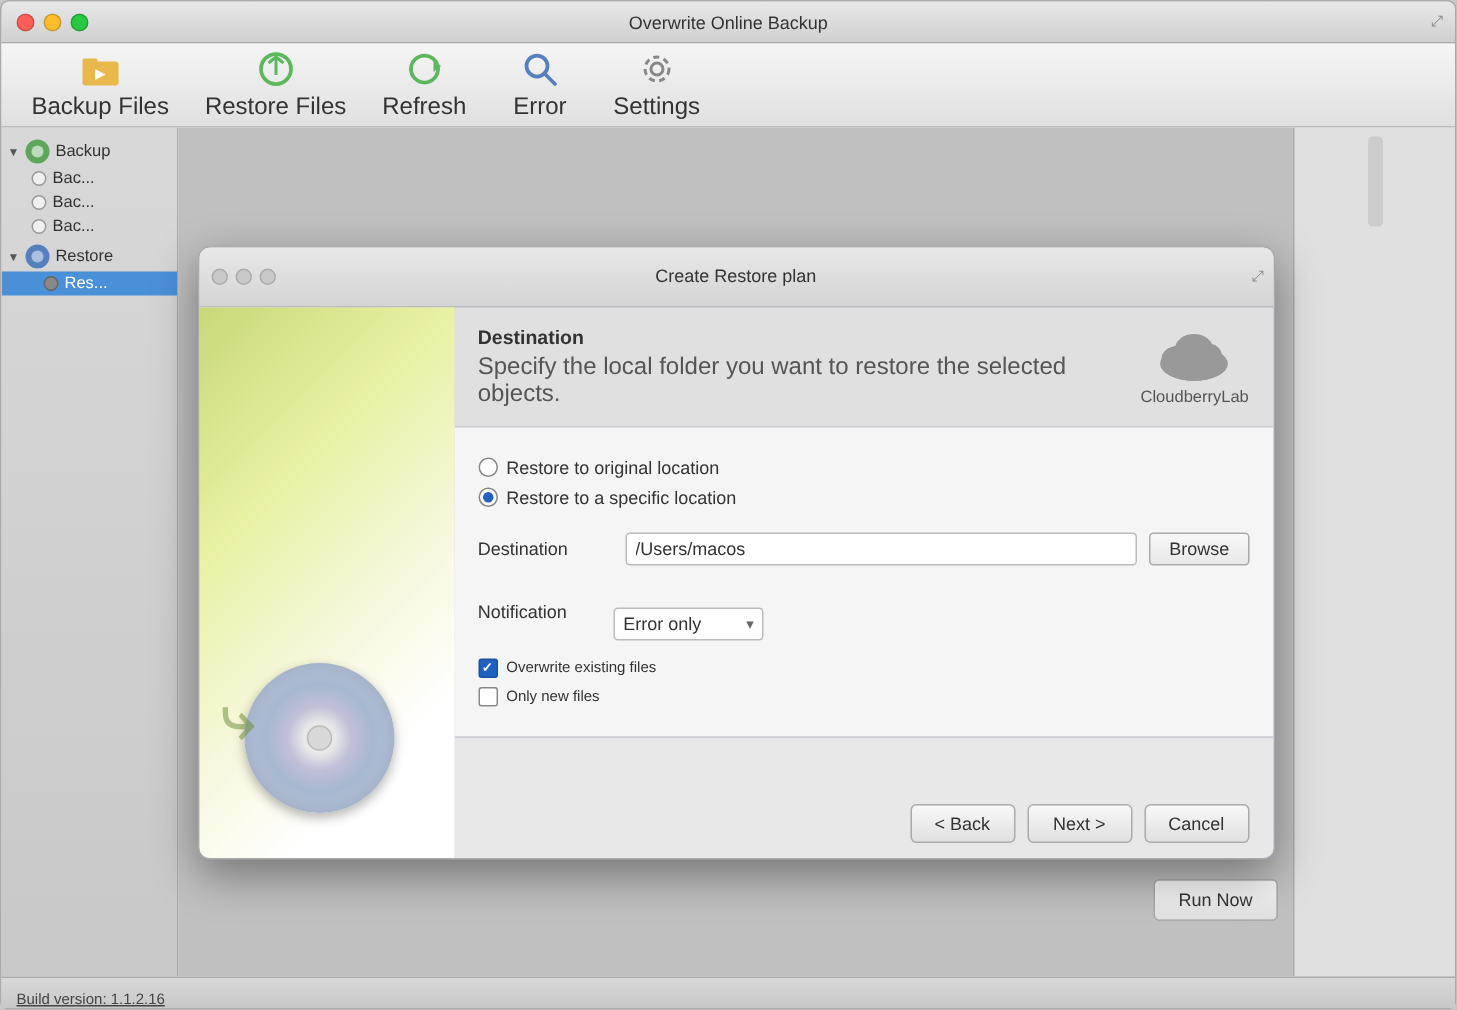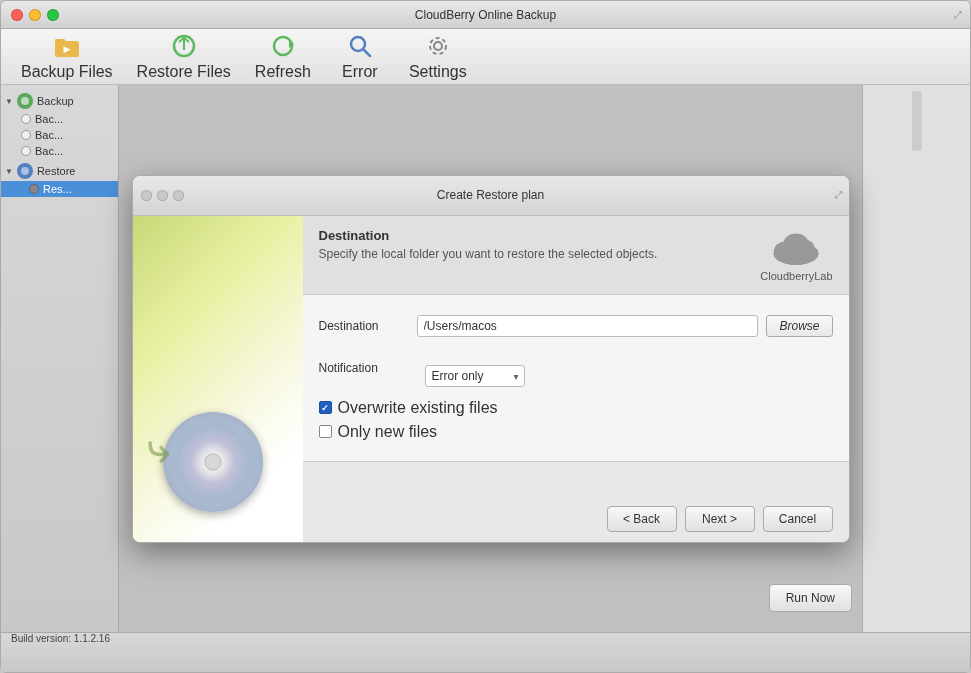--- a/index.html
+++ b/index.html
@@ -173,29 +173,30 @@
       background: #e0e0e0;
       border-left: 1px solid #aaa;
       padding: 6px;
       display: flex;
       flex-direction: column;
       gap: 8px;
     }
 
     
     .status-bar {
-      height: 40px;
+      height: 21px;
       background: linear-gradient(to bottom, #d8d8d8, #c8c8c8);
       border-top: 1px solid #aaa;
       display: flex;
-      align-items: flex-start;
+      align-items: flex-end;
       padding: 0 10px;
       font-size: 10px;
       color: #444;
       flex-shrink: 0;
+      text-decoration: underline;
     }
 
     
     .modal-overlay {
       position: absolute;
       top: 0; left: 0; right: 0; bottom: 0;
       display: flex;
       align-items: center;
       justify-content: center;
       z-index: 10;
@@ -315,21 +316,21 @@
       align-items: flex-start;
       justify-content: space-between;
     }
     .destination-title {
       font-weight: bold;
       font-size: 13px;
       color: #333;
       margin-bottom: 4px;
     }
     .destination-subtitle {
-      font-size: 12px;
+      font-size: 16px;
       color: #555;
     }
     .cloudberry-logo {
       display: flex;
       flex-direction: column;
       align-items: center;
       gap: 2px;
     }
     .cloud-svg {
       width: 60px;
@@ -400,28 +401,27 @@
     }
     .browse-btn {
       height: 22px;
       padding: 0 12px;
       border: 1px solid #aaa;
       border-radius: 3px;
       background: linear-gradient(to bottom, #f8f8f8, #e8e8e8);
       font-size: 12px;
       cursor: pointer;
       color: #333;
-      font-style: italic;
     }
 
     .notification-row {
       display: flex;
       align-items: center;
       margin-bottom: 12px;
-      gap: 16px;
+      gap: 0;
     }
     .notification-label {
       font-size: 12px;
       color: #333;
       min-width: 90px;
     }
     .notification-select {
       height: 22px;
       border: 1px solid #bbb;
       border-radius: 3px;
@@ -475,21 +475,21 @@
       background: #2060c0;
       border-color: #1a50a0;
     }
     .checkbox-box.checked::after {
       content: '✓';
       font-size: 9px;
       color: white;
       font-weight: bold;
     }
     .checkbox-label {
-      font-size: 16px;
+      font-size: 10px;
       color: #333;
     }
 
     
     .modal-footer {
       border-top: 1px solid #ccc;
       background: #e8e8e8;
       padding: 10px 16px;
       display: flex;
       justify-content: flex-end;
@@ -505,21 +505,21 @@
       font-size: 12px;
       cursor: pointer;
       color: #333;
       padding: 0 12px;
       margin-top: 34px;
     }
 
     
     .run-now-btn {
       position: absolute;
-      bottom: 20px;
+      bottom: 37px;
       right: 10px;
       height: 28px;
       padding: 0 16px;
       border-radius: 4px;
       border: 1px solid #aaa;
       background: linear-gradient(to bottom, #f8f8f8, #e0e0e0);
       font-size: 12px;
       cursor: pointer;
       color: #333;
     }
@@ -538,21 +538,21 @@
 <body>
 
 <div class="app-window">
 
   <div class="title-bar">
     <div class="window-controls">
       <div class="wc-btn wc-close"></div>
       <div class="wc-btn wc-min"></div>
       <div class="wc-btn wc-max"></div>
     </div>
-    <span class="title-bar-text">CloudBerry Online Backup</span>
+    <span class="title-bar-text">Overwrite Online Backup</span>
     <span class="resize-icon">⤢</span>
   </div>
 
   <div class="toolbar">
     <div class="toolbar-btn">
       <div class="toolbar-icon">
         <svg width="28" height="28" viewBox="0 0 28 28">
           <rect x="2" y="9" width="24" height="16" rx="2" fill="#e8b84b"></rect>
           <rect x="2" y="7" width="10" height="4" rx="1" fill="#e8b84b"></rect>
           <text x="14" y="20" text-anchor="middle" font-size="9" fill="white">▶</text>
@@ -684,20 +684,30 @@
                     <ellipse cx="22" cy="28" rx="14" ry="11" fill="#999"></ellipse>
                     <ellipse cx="46" cy="25" rx="12" ry="10" fill="#999"></ellipse>
                     <ellipse cx="35" cy="20" rx="16" ry="13" fill="#999"></ellipse>
                   </svg>
                   <span class="cloudberry-text">CloudberryLab</span>
                 </div>
               </div>
 
               <div class="form-area">
 
+                <div class="radio-group">
+                  <div class="radio-item">
+                    <div class="radio-circle"></div>
+                    <span class="radio-label">Restore to original location</span>
+                  </div>
+                  <div class="radio-item">
+                    <div class="radio-circle checked"></div>
+                    <span class="radio-label">Restore to a specific location</span>
+                  </div>
+                </div>
 
                 <div class="form-row">
                   <span class="form-label">Destination</span>
                   <input type="text" class="form-input" value="/Users/macos" style="">
                   <button class="browse-btn">Browse</button>
                 </div>
 
                 <div class="notification-row">
                   <span class="notification-label">Notification</span>
                   <div class="select-wrapper">

